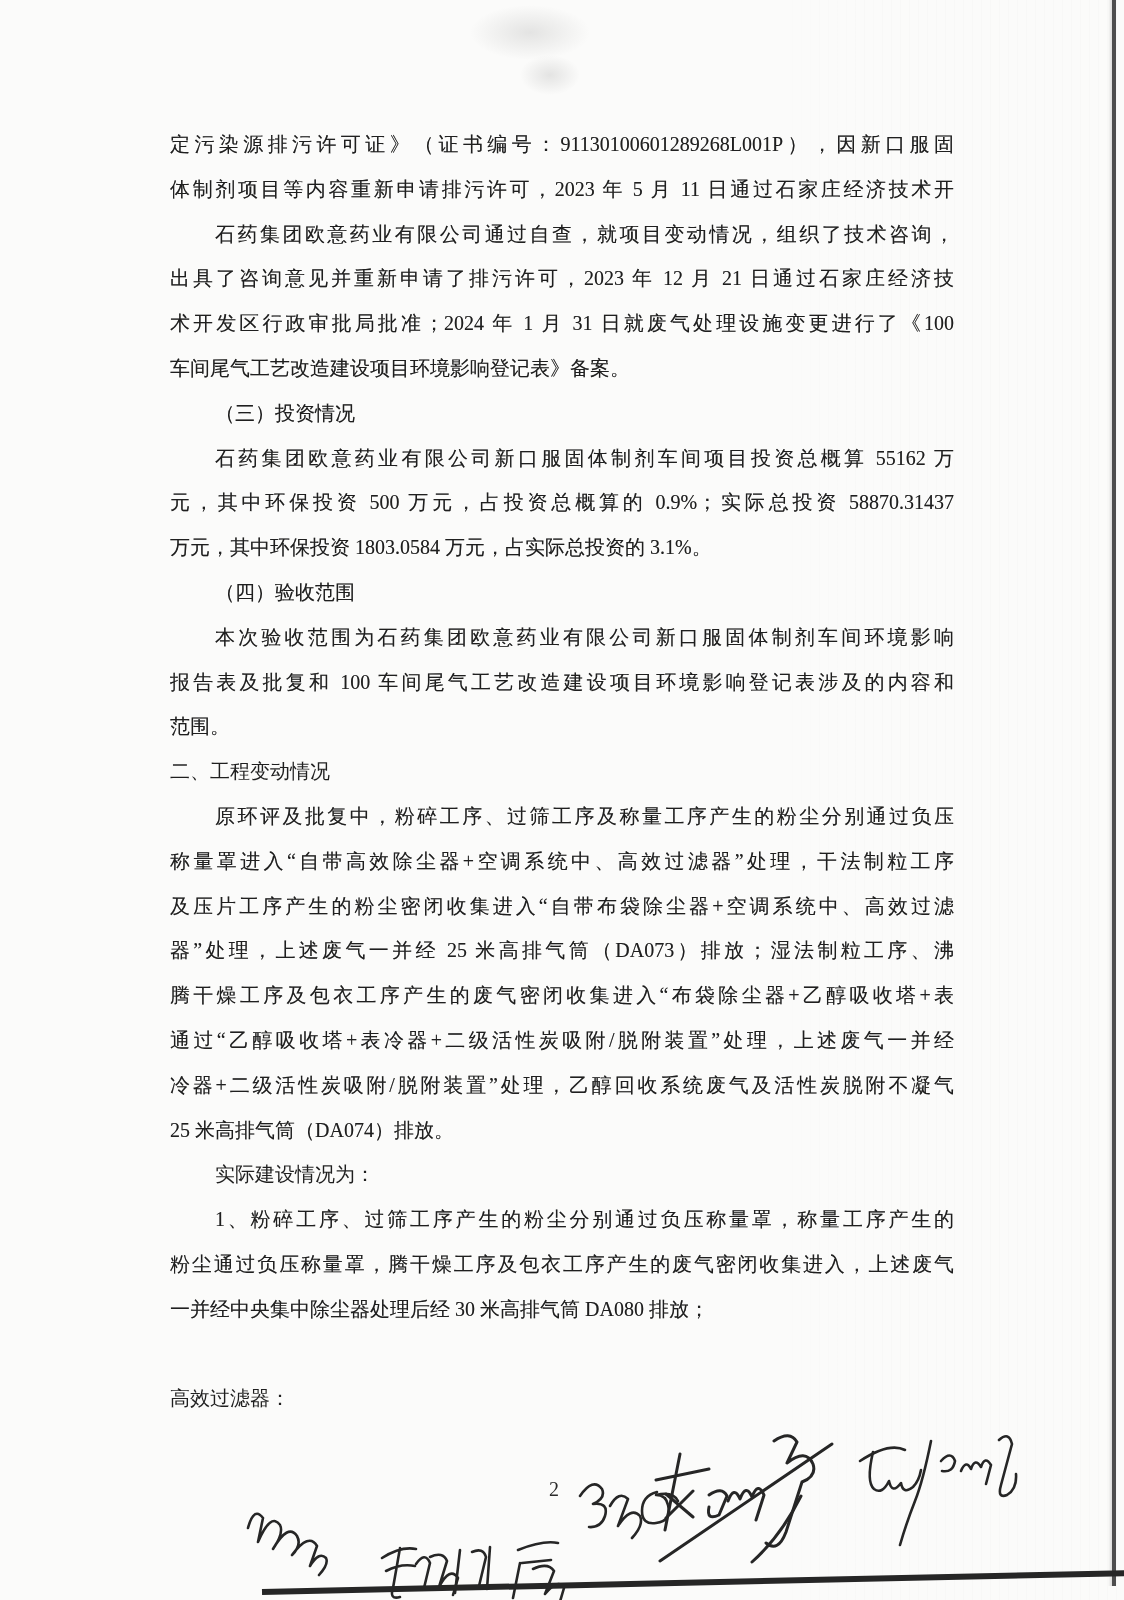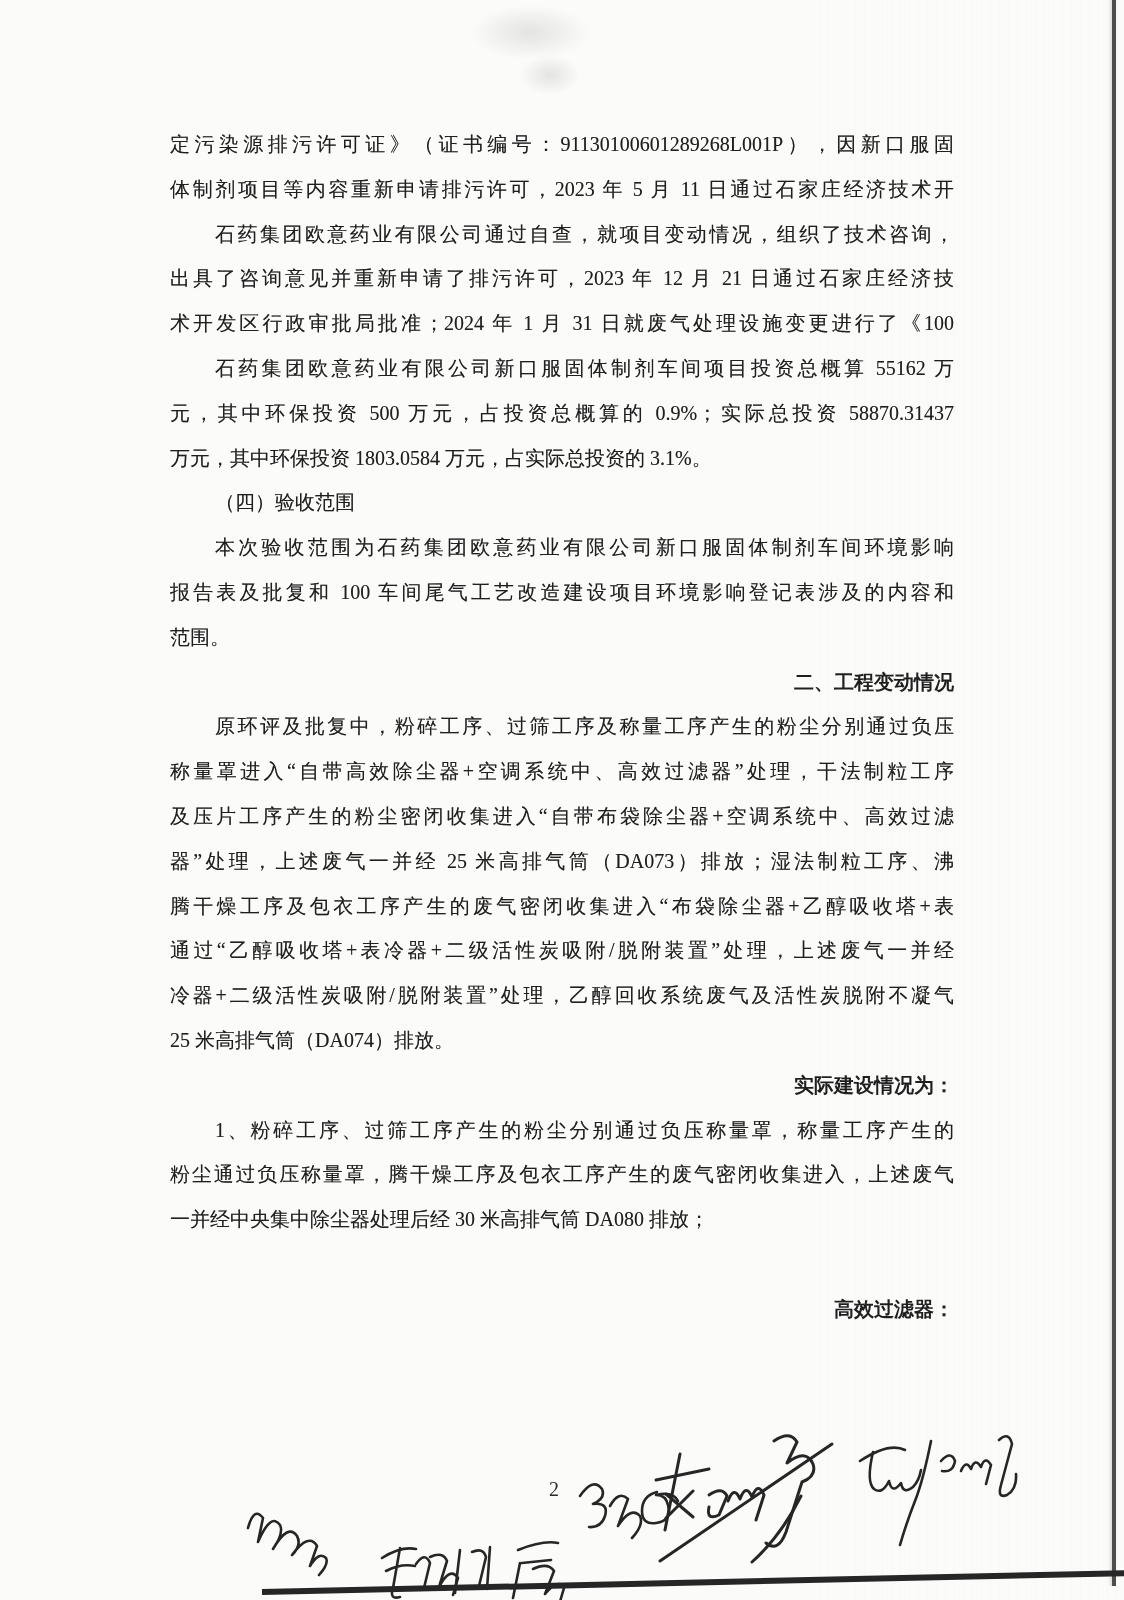--- a/index.html
+++ b/index.html
@@ -52,23 +52,22 @@
   .ln{
     height:44.8px;line-height:44.8px;
     white-space:normal;
     text-shadow:0 0 .5px rgba(0,0,0,.4);
   }
   .j{text-align:justify;text-align-last:justify;}
   .l{text-align:left;}
   .ind{text-indent:45px;}
   .hei{
     font-family:"Liberation Sans","DejaVu Sans",sans-serif;
-    font-weight:700;
+    font-weight:400;
     text-shadow:none;
-    text-align:right;
   }
   .empty{}
   
   .page-number{
     position:absolute;left:549px;top:1478px;
     font-size:20px;color:#2a2a2a;
     font-family:"Liberation Serif","DejaVu Serif",serif;
   }
   
   .signatures{
@@ -81,20 +80,22 @@
 <div class="scan-texture"></div>
 <div class="smudge a"></div>
 <div class="smudge b"></div>
 
 <div class="textblock">
   <div class="ln j">定污染源排污许可证》（证书编号：91130100601289268L001P），因新口服固</div>
   <div class="ln j">体制剂项目等内容重新申请排污许可，2023 年 5 月 11 日通过石家庄经济技术开</div>
   <div class="ln j ind">石药集团欧意药业有限公司通过自查，就项目变动情况，组织了技术咨询，</div>
   <div class="ln j">出具了咨询意见并重新申请了排污许可，2023 年 12 月 21 日通过石家庄经济技</div>
   <div class="ln j">术开发区行政审批局批准；2024 年 1 月 31 日就废气处理设施变更进行了《100</div>
+  <div class="ln l">车间尾气工艺改造建设项目环境影响登记表》备案。</div>
+  <div class="ln l ind">（三）投资情况</div>
   <div class="ln j ind">石药集团欧意药业有限公司新口服固体制剂车间项目投资总概算 55162 万</div>
   <div class="ln j">元，其中环保投资 500 万元，占投资总概算的 0.9%；实际总投资 58870.31437</div>
   <div class="ln l">万元，其中环保投资 1803.0584 万元，占实际总投资的 3.1%。</div>
   <div class="ln l ind">（四）验收范围</div>
   <div class="ln j ind">本次验收范围为石药集团欧意药业有限公司新口服固体制剂车间环境影响</div>
   <div class="ln j">报告表及批复和 100 车间尾气工艺改造建设项目环境影响登记表涉及的内容和</div>
   <div class="ln l">范围。</div>
   <div class="ln l hei">二、工程变动情况</div>
   <div class="ln j ind">原环评及批复中，粉碎工序、过筛工序及称量工序产生的粉尘分别通过负压</div>
   <div class="ln j">称量罩进入“自带高效除尘器+空调系统中、高效过滤器”处理，干法制粒工序</div>

